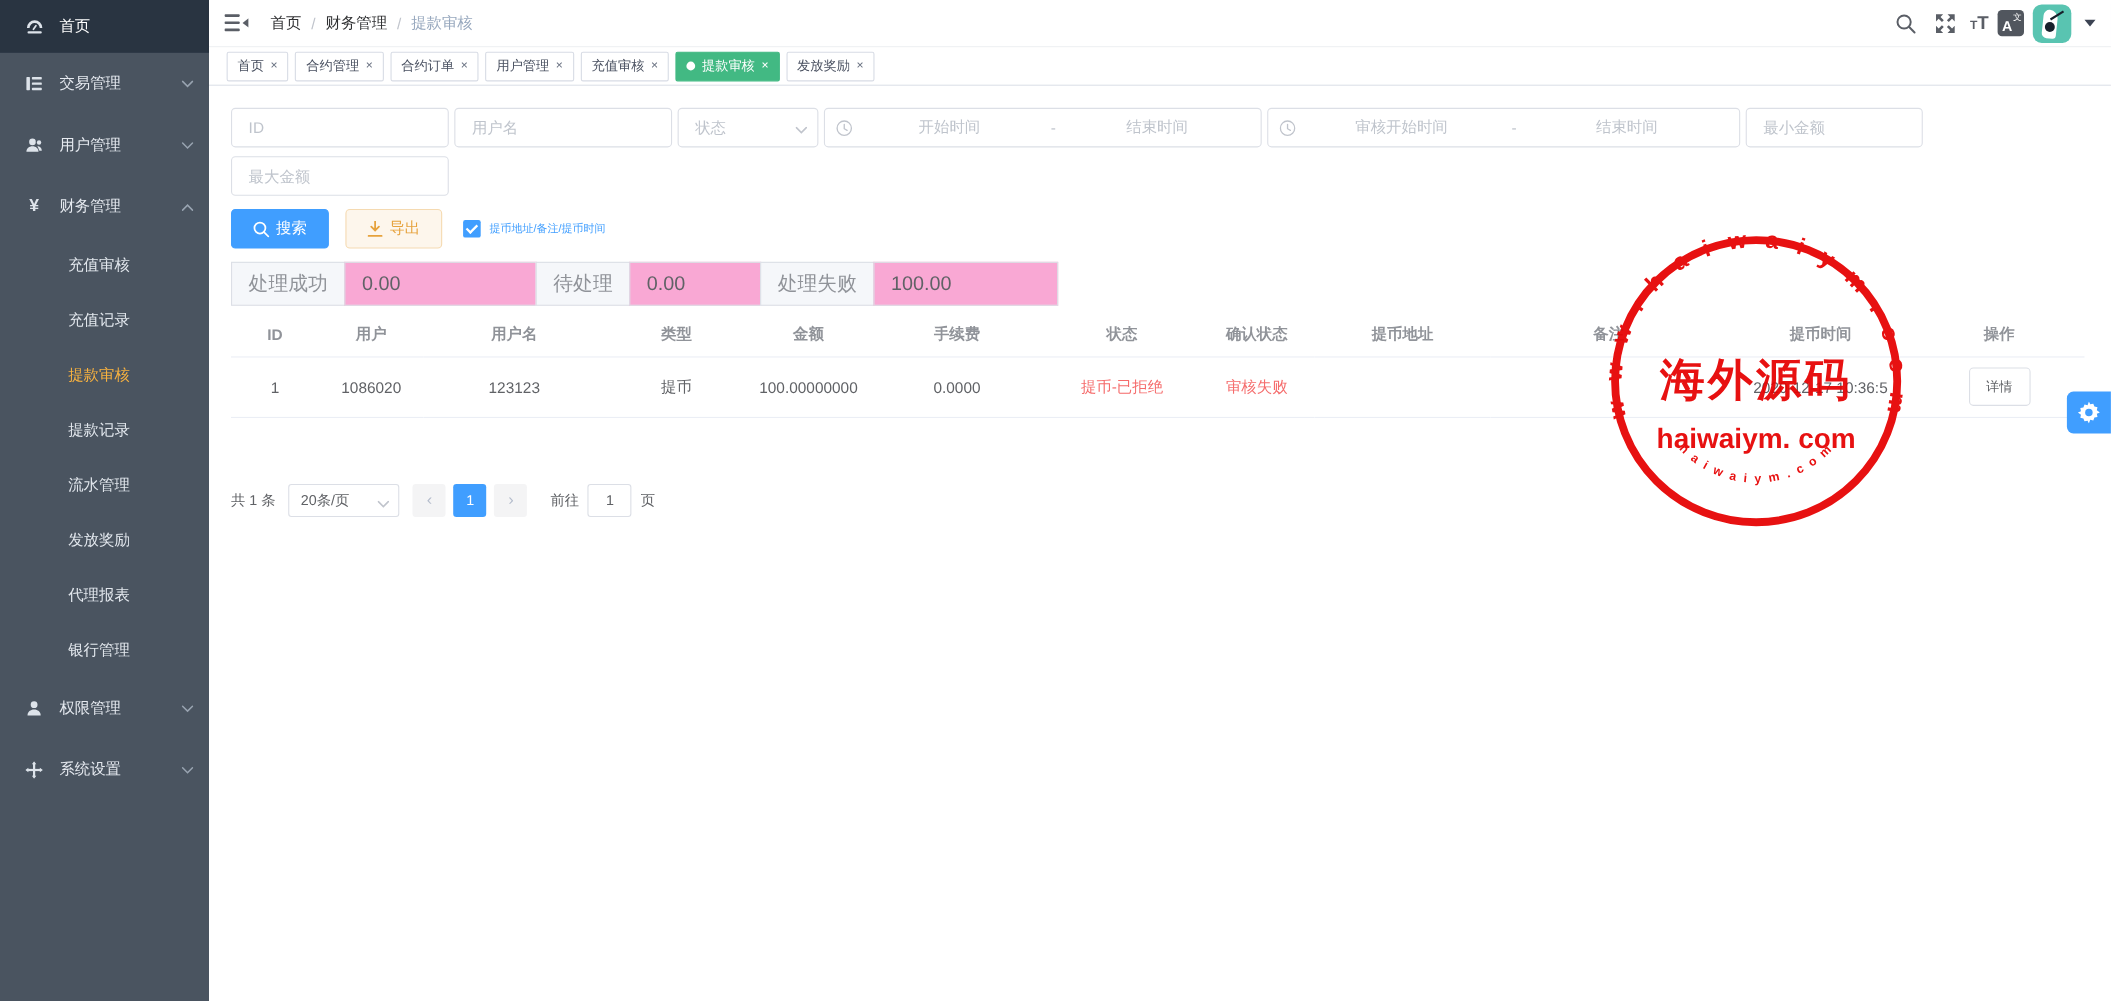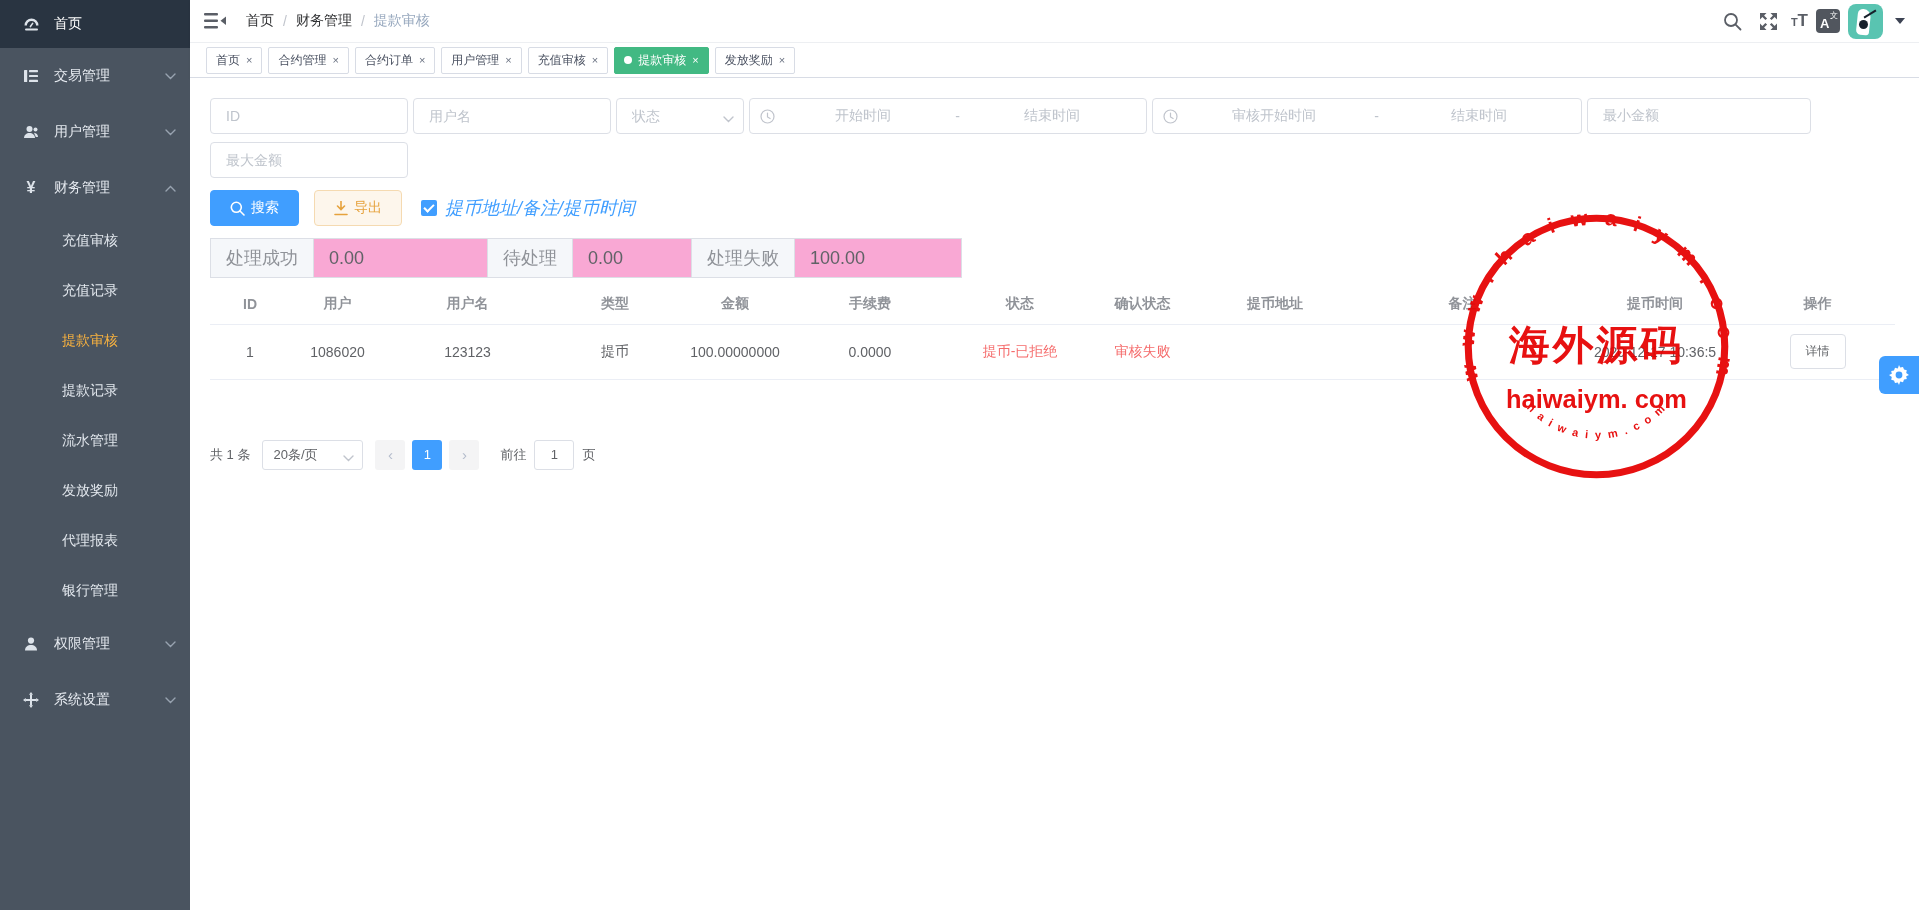--- a/index.html
+++ b/index.html
@@ -80,21 +80,21 @@
 
   .btn-row { display:flex; align-items:center; margin-top:12px; margin-bottom:12px; }
   .btn { height:36px; border-radius:4px; font-size:14px; display:inline-flex; align-items:center;
     justify-content:center; gap:6px; cursor:pointer; border:1px solid transparent; padding:0 19px; }
   .btn-primary { background:#409eff; border-color:#409eff; color:#fff; }
   .btn-export { background:#fdf6ec; border-color:#f5dab1; color:#e6a23c; margin-left:15px; }
   .checkbox-wrap { display:flex; align-items:center; margin-left:19px; cursor:pointer; }
   .checkbox { width:16px; height:16px; background:#409eff; border-radius:2px; position:relative; }
   .checkbox::after { content:""; position:absolute; left:5px; top:2px; width:4px; height:8px;
     border:solid #fff; border-width:0 2px 2px 0; transform:rotate(45deg); }
-  .checkbox-label { color:#409eff; font-size:18px; margin-left:8px;font-style:italic; }
+  .checkbox-label { color:#409eff; font-size:10px; margin-left:8px; }
 
   .summary-bar { display:flex; margin-bottom:16px; }
   .sum-cell { height:40px; display:flex; align-items:center; border:1px solid #dcdfe6;
     font-size:18px; padding:0 15px; margin-left:-1px; }
   .sum-cell:first-child { margin-left:0; }
   .sum-label { background:#f5f7fa; color:#909399; }
   .sum-value { background:#f9a8d4; color:#606266; }
 
   table.data-table { border-collapse:collapse; table-layout:fixed; width:1685px; }
   .data-table th { font-size:14px; color:#909399; font-weight:bold; height:30px;
@@ -336,21 +336,21 @@
         <span class="clock">
             <svg width="15" height="15" viewBox="0 0 15 15">
               <circle cx="7.5" cy="7.5" r="6.5" stroke="currentColor" fill="none" stroke-width="1.2"></circle>
               <path d="M7.5 4v4l2.6 1.5" stroke="currentColor" fill="none" stroke-width="1.2" stroke-linecap="round"></path>
             </svg>
           </span>
         <span class="d-ph">审核开始时间</span>
         <span class="d-sep">-</span>
         <span class="d-ph">结束时间</span>
       </span>
-      <input class="f-input" style="width: 224px; font-family: Liberation Mono, monospace;" placeholder="最小金额">
+      <input class="f-input" style="width: 161px;" placeholder="最小金额">
     </div>
 
     <div class="filter-row">
       <input class="f-input" style="width: 198px;" placeholder="最大金额">
     </div>
 
     <div class="btn-row">
       <span class="btn btn-primary">
         <svg width="15" height="15" viewBox="0 0 15 15">
             <circle cx="6.3" cy="6.3" r="5" stroke="#fff" stroke-width="1.6" fill="none"></circle>

